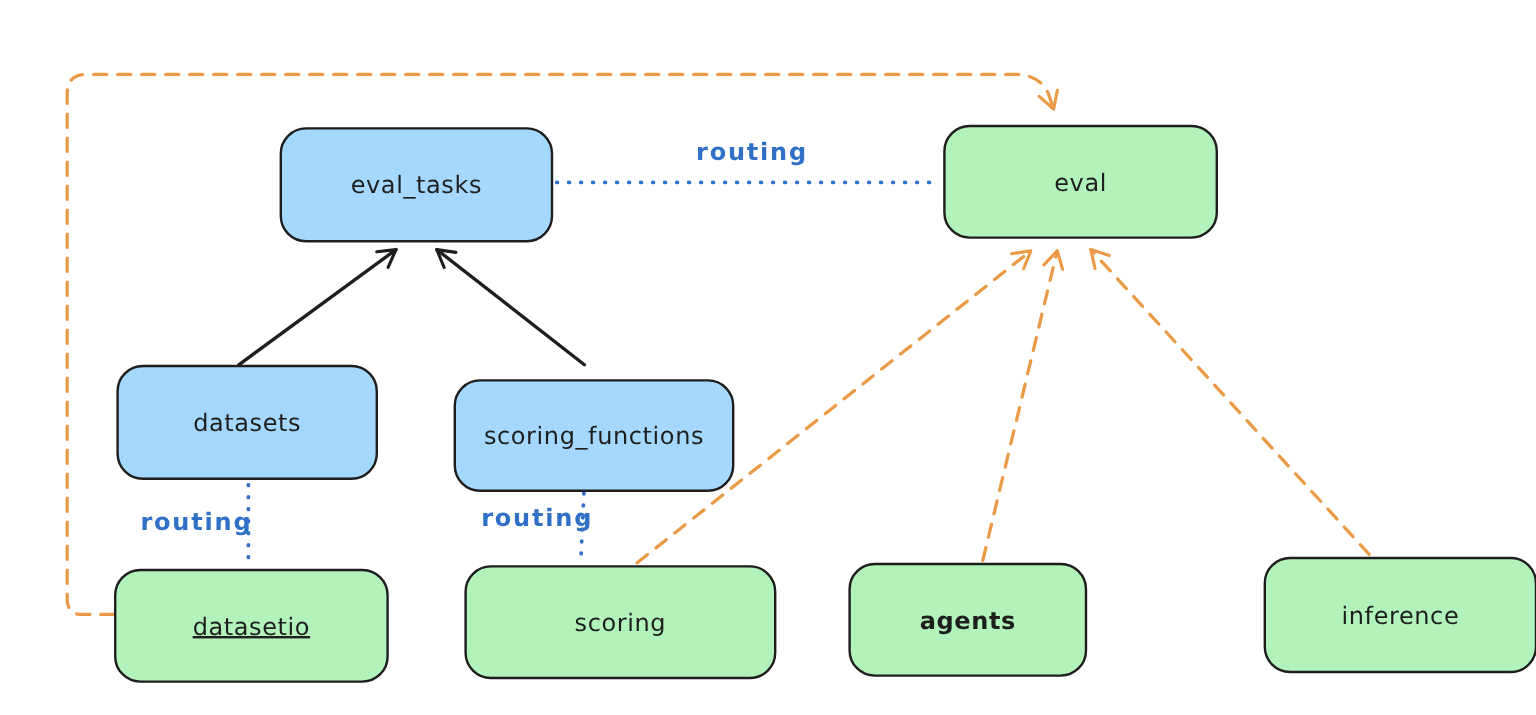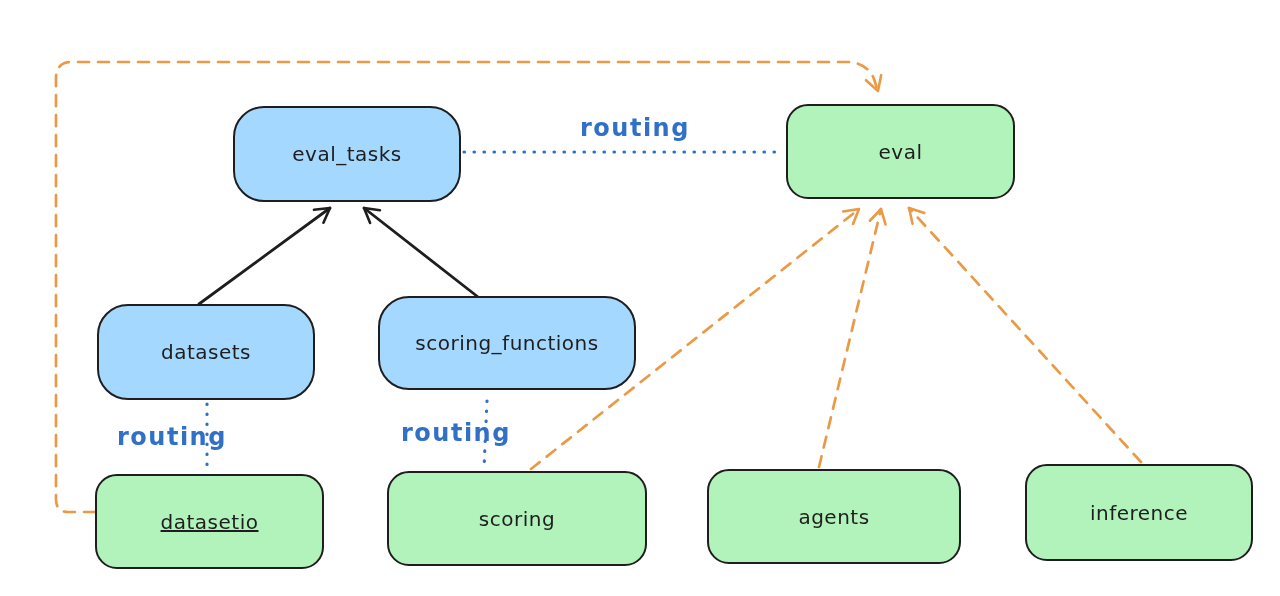--- a/index.html
+++ b/index.html
@@ -27,25 +27,25 @@
     box-sizing: border-box;
     border: 2.5px solid #1e1e1e;
     border-radius: 22px;
     display: flex;
     align-items: center;
     justify-content: center;
     font-size: 20px;
     color: #1e1e1e;
     letter-spacing: 0.5px;
   }
-  .node.blue  { background: #a5d8ff; border-radius: 31px; }
+  .node.blue  { background: #a5d8ff; }
   .node.green { background: #b2f2bb; }
   .edge-label {
     position: absolute;
-    font-size: 24px;
+    font-size: 20px;
     font-weight: 600;
     letter-spacing: 1.5px;
     color: #3170c7;
     white-space: nowrap;
   }
 </style>
 </head>
 <body>
 
 <div class="canvas">
@@ -79,37 +79,37 @@
   </div>
 
   <div class="node blue" style="left:97px; top:304px; width:218px; height:96px;">
     <span>datasets</span>
   </div>
 
   <div class="node green" style="left:786px; top:104px; width:229px; height:95px;">
     <span>eval</span>
   </div>
 
-  <div class="node blue" style="left:378px; top:296px; width:258px; height:94px;">
+  <div class="node blue" style="left:378px; top:316px; width:234px; height:94px;">
     <span>scoring_functions</span>
   </div>
 
   <div class="node green" style="left:95px; top:474px; width:229px; height:95px;text-decoration:underline;">
     <span>datasetio</span>
   </div>
 
   <div class="node green" style="left:387px; top:471px; width:260px; height:95px;">
     <span>scoring</span>
   </div>
 
-  <div class="node green" style="left:707px; top:469px; width:254px; height:95px;">
+  <div class="node green" style="left:707px; top:469px; width:199px; height:95px;font-weight:bold;">
     <span>agents</span>
   </div>
 
-  <div class="node green" style="left:1025px; top:464px; width:228px; height:97px;">
+  <div class="node green" style="left:1053px; top:464px; width:228px; height:97px;">
     <span>inference</span>
   </div>
 
   <div class="edge-label" style="left:580px; top:114px;">routing</div>
   <div class="edge-label" style="left:117px; top:423px;">routing</div>
   <div class="edge-label" style="left:401px; top:419px;">routing</div>
 
 </div>
 
 </body></html>

